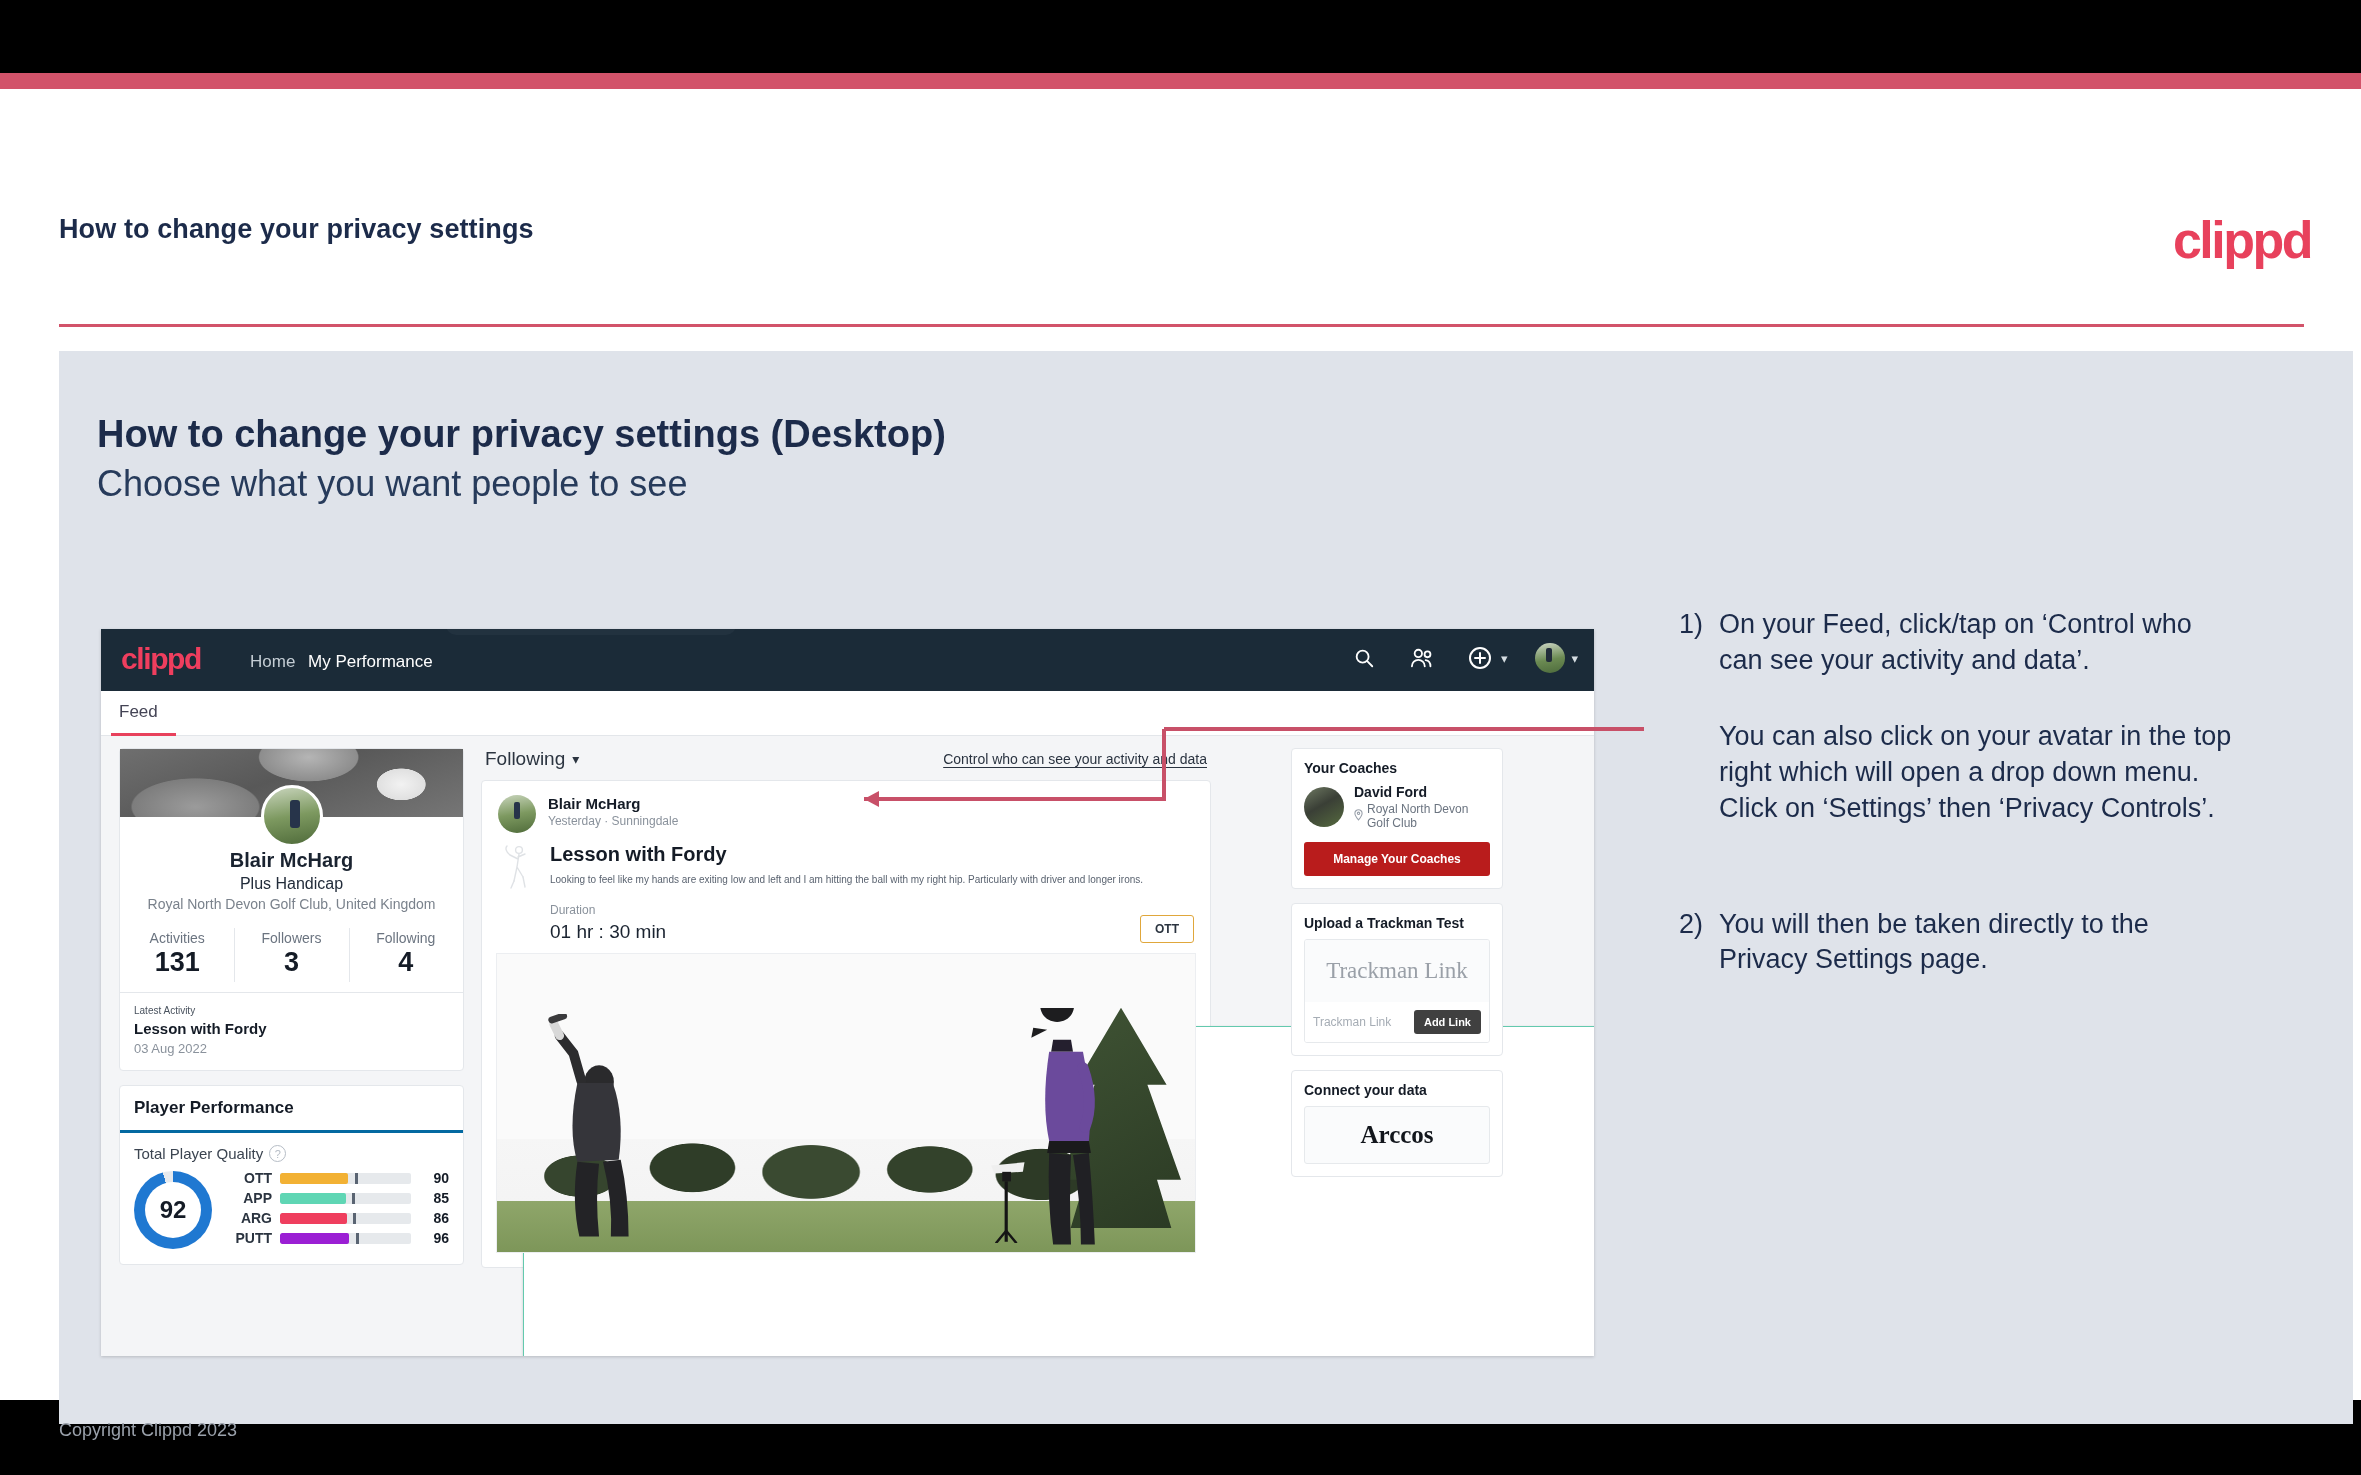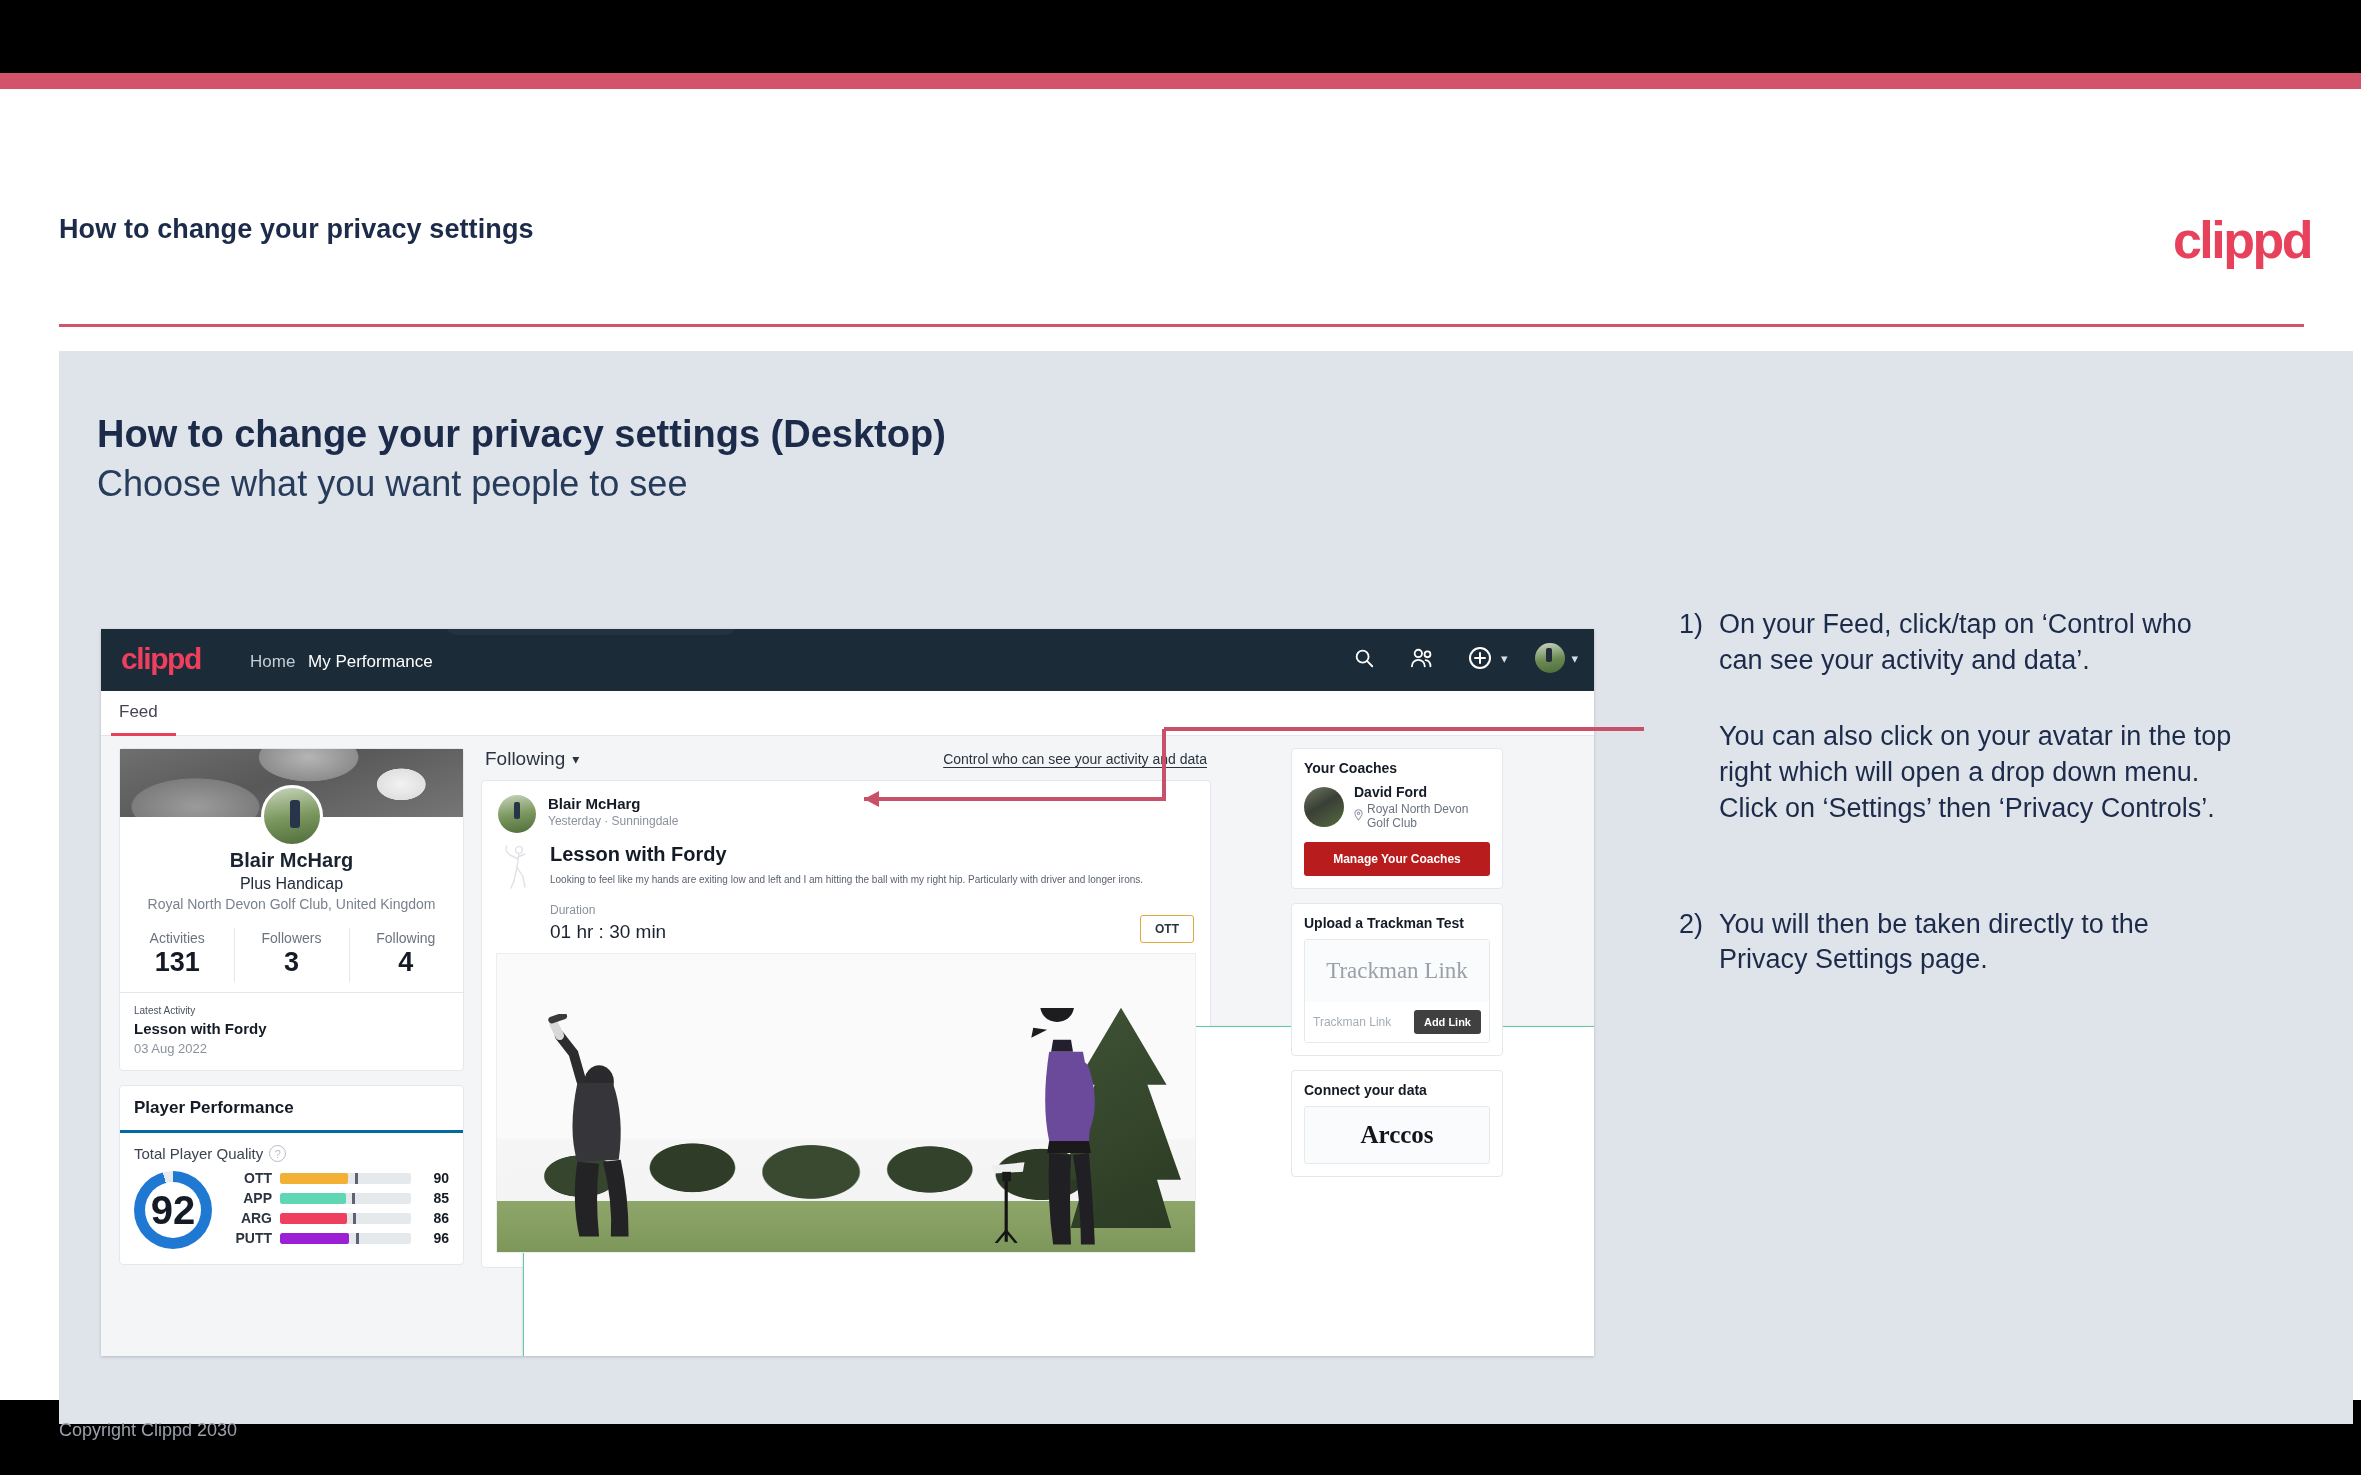--- a/index.html
+++ b/index.html
@@ -151,21 +151,21 @@
   }
   .perf-main { display:flex; align-items:center; margin-top:8px; gap:16px; }
   .ring {
     width:78px; height:78px; border-radius:50%; flex:none;
     background: conic-gradient(#1f78d1 0deg 345deg, #e7eaee 345deg 360deg);
     display:flex; align-items:center; justify-content:center; position:relative;
   }
   .ring::before {
     content:""; position:absolute; inset:11px; border-radius:50%; background:#fff;
   }
-  .ring-val { position:relative; font-size:40px; font-weight:700; color:#141b26; }
+  .ring-val { position:relative; font-size:24px; font-weight:700; color:#141b26; }
   .bars { flex:1; }
   .bar-row { display:flex; align-items:center; gap:8px; margin-bottom:4px; }
   .bar-name { width:44px; text-align:right; font-size:14px; font-weight:600; color:#2b3440; }
   .bar-track { flex:1; height:11px; background:#e6e9ec; border-radius:2px; position:relative; overflow:hidden; }
   .bar-fill { position:absolute; left:0; top:0; bottom:0; border-radius:2px; }
   .bar-tick { position:absolute; top:-1px; bottom:-1px; width:3px; background:#5a6472; }
   .bar-val { width:30px; text-align:right; font-size:14px; font-weight:700; color:#141b26; }
 
   
   .col-mid { position:absolute; left:380px; top:12px; width:730px; }
@@ -566,15 +566,15 @@
           <div class="step-num">2)</div>
           <div class="step-body">
             <div>You will then be taken directly to the Privacy Settings page.</div>
           </div>
         </div>
 
       </div>
 
     </div>
 
-    <div class="copyright">Copyright Clippd 2030</div>
+    <div class="copyright">Copyright Clippd 2023</div>
   </div>
 </div>
 
 </body></html>

